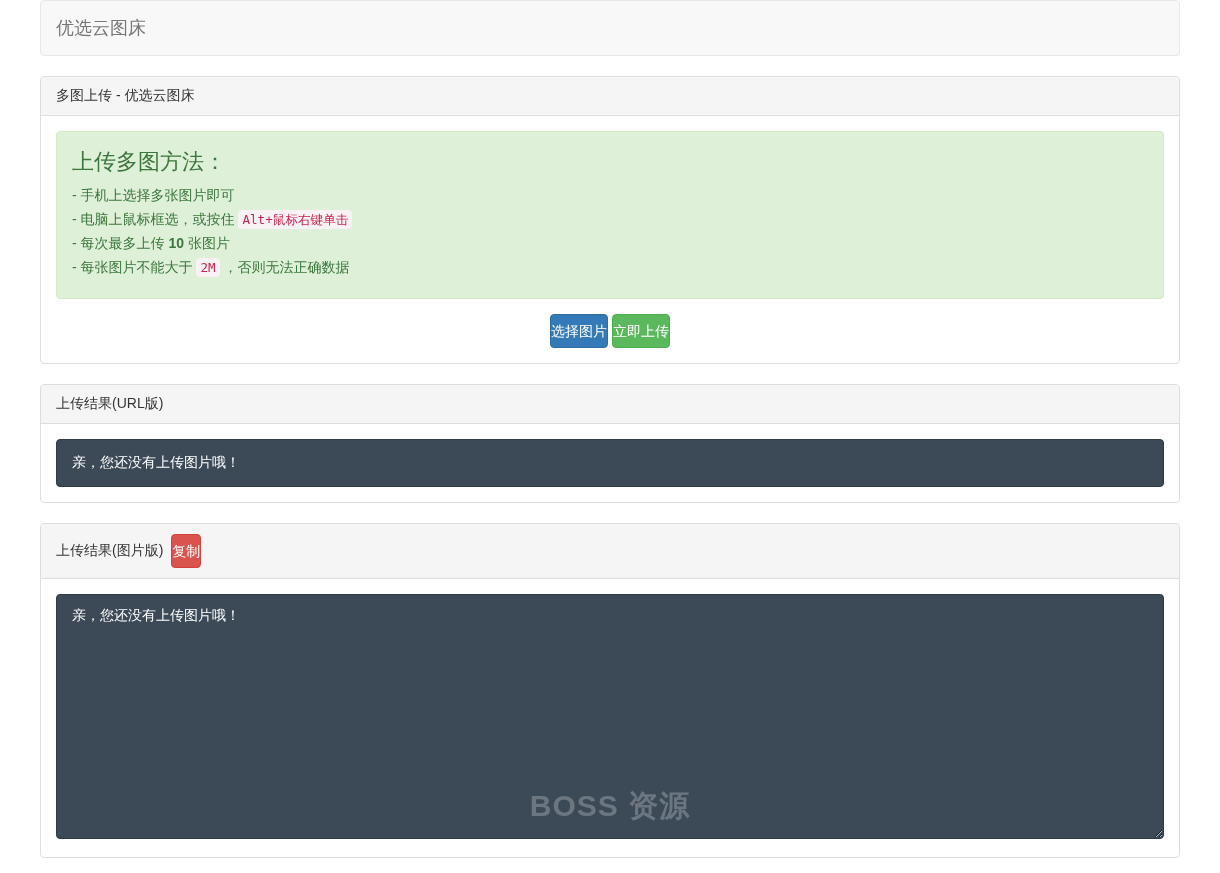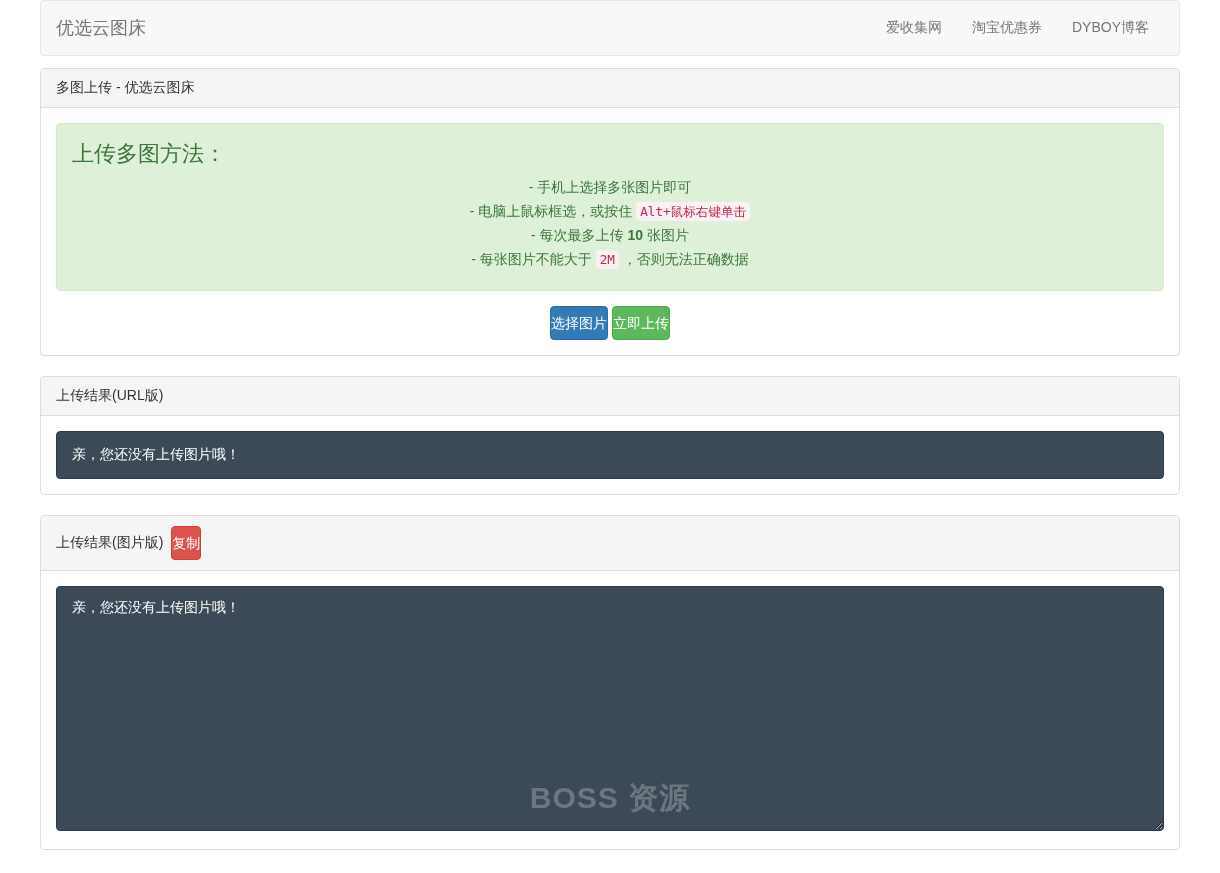--- a/index.html
+++ b/index.html
@@ -7,21 +7,21 @@
   font-family: "Helvetica Neue", Helvetica, Arial, "Microsoft YaHei", sans-serif;
   font-size: 14px;
   color: #333;
   background: #fff;
   width: 1220px;
 }
 .navbar {
   background: #f8f8f8;
   border: 1px solid #e7e7e7;
   border-radius: 4px;
-  margin: 0 40px 12px 40px;
+  margin: 0 40px 20px 40px;
   min-height: 50px;
   display: flex;
   align-items: center;
   justify-content: space-between;
   padding: 0 15px;
 }
 .brand {
   color: #777;
   font-size: 18px;
   padding: 15px 0;
@@ -51,21 +51,21 @@
 .panel-body { padding: 15px; }
 .alert-success {
   background: #dff0d8;
   border: 1px solid #d6e9c6;
   color: #3c763d;
   padding: 15px;
   border-radius: 4px;
   margin-bottom: 15px;
 }
 .alert-success h4 { font-size: 22px; margin-bottom: 10px; font-weight: 500;}
-.alert-success p { margin: 6px 12px; font-size: 14px; text-align: center; }
+.alert-success p { margin: 6px 0; font-size: 14px; }
 code {
   background: #f9f2f4;
   color: #c7254e;
   padding: 2px 4px;
   border-radius: 4px;
   font-family: Menlo, Monaco, Consolas, monospace;
   font-size: 90%;
 }
 .btn-row { text-align: center; }
 .btn {
@@ -116,25 +116,20 @@
   letter-spacing: 1px;
   user-select: none;
 }
 strong { font-weight: 700; }
 </style>
 </head>
 <body>
 
 <div class="navbar">
   <div class="brand">优选云图床</div>
-  <div class="nav-links">
-    <a href="#">爱收集网</a>
-    <a href="#">淘宝优惠券</a>
-    <a href="#">DYBOY博客</a>
-  </div>
 </div>
 
 <div class="panel">
   <div class="panel-heading">多图上传 - 优选云图床</div>
   <div class="panel-body">
     <div class="alert-success">
       <h4>上传多图方法：</h4>
       <p>- 手机上选择多张图片即可</p>
       <p>
         <span>- 电脑上鼠标框选，或按住 </span><code>Alt+鼠标右键单击</code>

